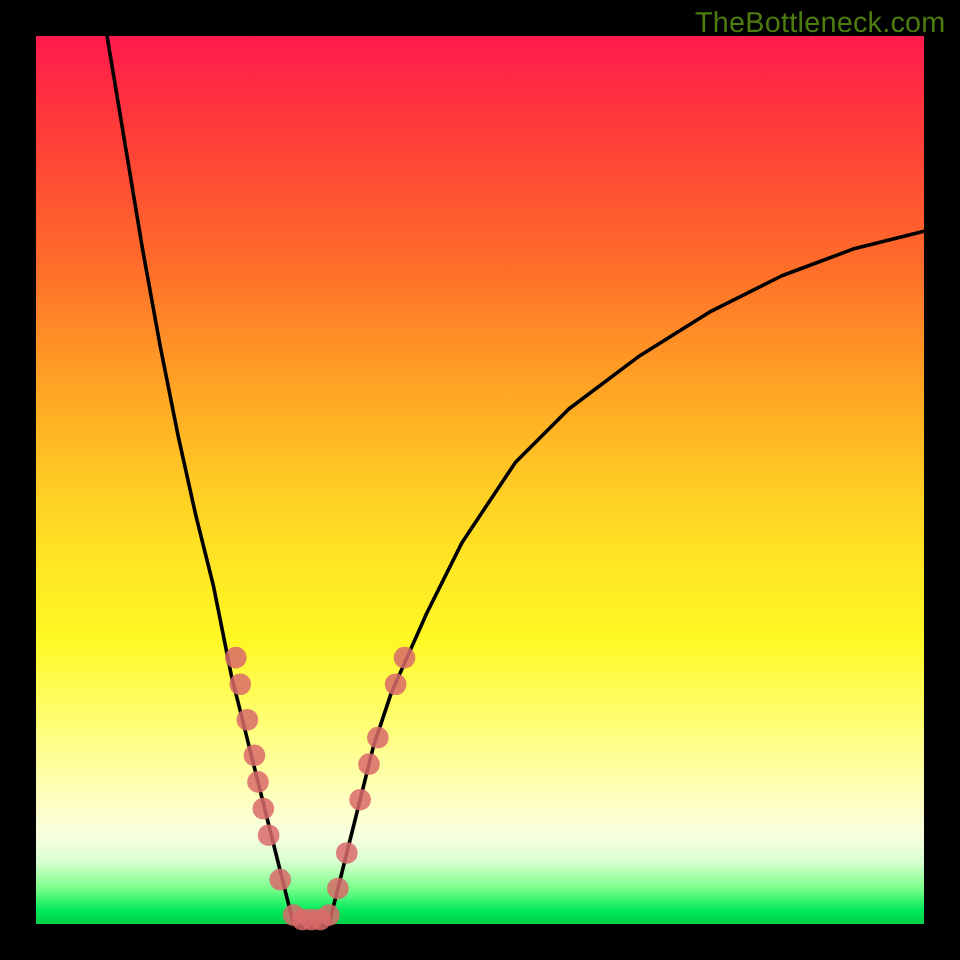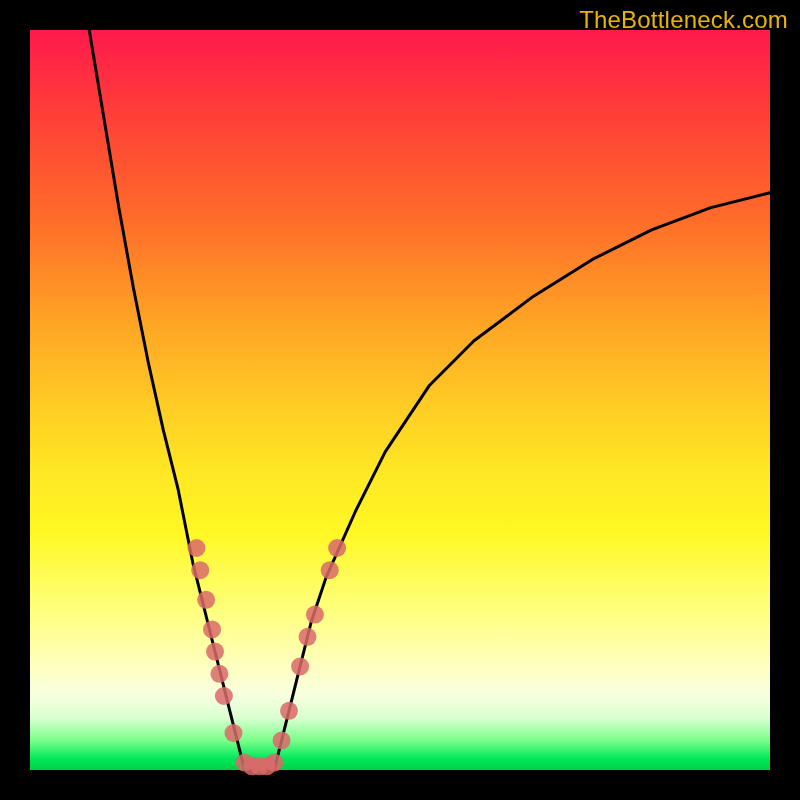--- a/index.html
+++ b/index.html
@@ -33,21 +33,21 @@
       #f7ffe0 90%,
       #d8ffd0 93%,
       #7aff8a 96%,
       #00e85a 98.5%,
       #00d048 100%);
   }
   .watermark {
     position: absolute;
     top: 6px;
     right: 12px;
-    color: #eab308;
+    color: #4d7c0f;
     font-size: 24px;
     font-weight: 500;
     font-family: Arial, sans-serif;
     letter-spacing: 0.2px;
   }
   svg.curve {
     position: absolute;
     left: 0; top: 0;
     width: 740px; height: 740px;
     overflow: visible;

